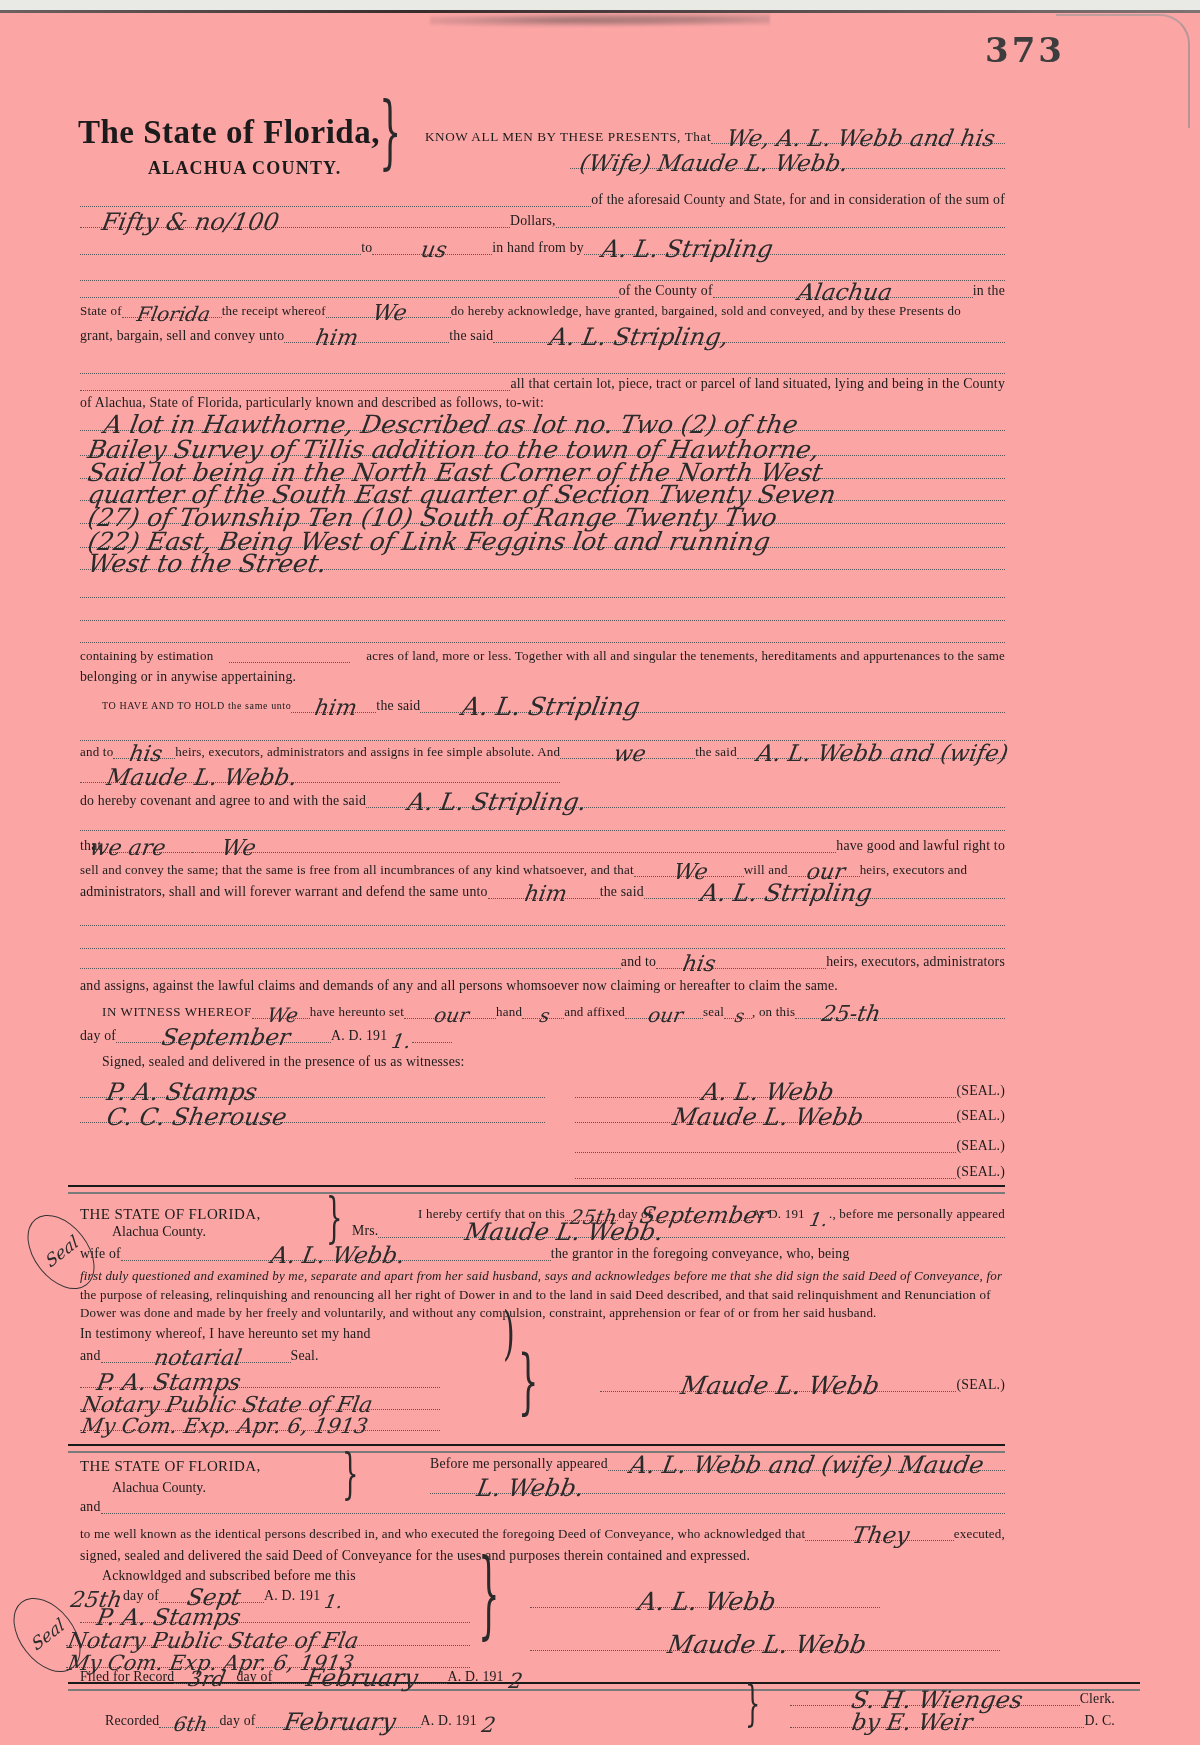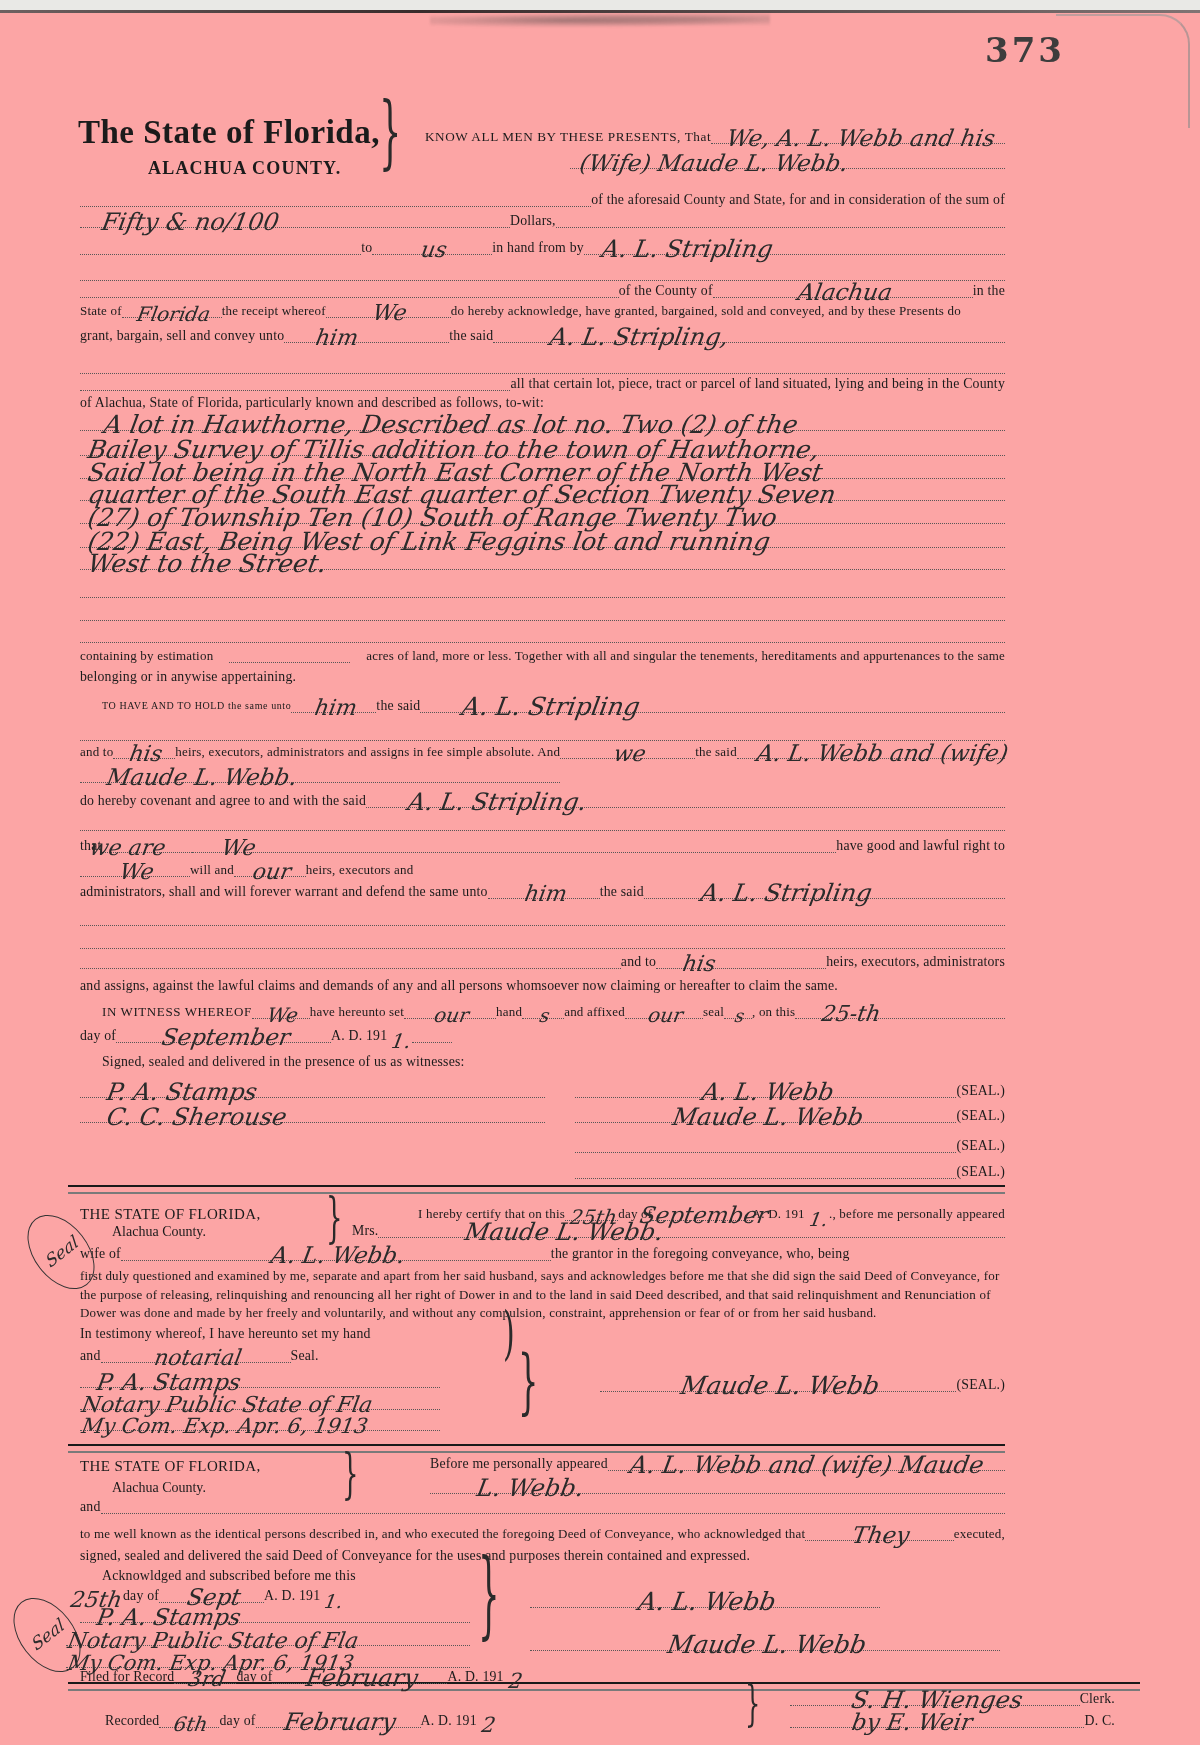--- a/index.html
+++ b/index.html
@@ -225,20 +225,21 @@
     <span class="p">that</span>
     <div class="fill" style="flex:0 1 90px;">
         <span class="hw" style="left:-14px;">we are</span>
       </div>
     <div class="fill fl">
         <span class="hw" style="left:28px;">We</span>
       </div>
     <span class="p">have good and lawful right to</span>
   </div>
   <div class="row t13" style="top:849px;">
+    <span class="p">sell and convey the same; that the same is free from all incumbrances of any kind whatsoever, and that</span>
     <div class="fill" style="flex:0 1 110px;">
         <span class="hw c">We</span>
       </div>
     <span class="p">will and</span>
     <div class="fill" style="flex:0 1 72px;">
         <span class="hw c">our</span>
       </div>
     <span class="p">heirs, executors and</span>
   </div>
   <div class="row" style="top:871px;">
@@ -362,21 +363,21 @@
         <span class="hw" style="font-size:24px;left:85px;">Maude L. Webb.</span>
       </div>
   </div>
   <div class="row" style="top:1233px;">
     <span class="p">wife of</span>
     <div class="fill" style="flex:0 1 430px;">
         <span class="hw c" style="font-size:23px;">A. L. Webb.</span>
       </div>
     <span class="p">the grantor in the foregoing conveyance, who, being</span>
   </div>
-  <div class="row t13" style="top:1255px;">
+  <div class="row t13" style="top:1255px;font-style:italic;">
       <span class="p">first duly questioned and examined by me, separate and apart from her said husband, says and acknowledges before me that she did sign the said Deed of Conveyance, for</span>
     </div>
   <div class="row t13" style="top:1274px;">
       <span class="p">the purpose of releasing, relinquishing and renouncing all her right of Dower in and to the land in said Deed described, and that said relinquishment and Renunciation of</span>
     </div>
   <div class="row t13" style="top:1292px;">
       <span class="p">Dower was done and made by her freely and voluntarily, and without any compulsion, constraint, apprehension or fear of or from her said husband.</span>
     </div>
   <div class="row" style="top:1313px;">
     <span class="p">In testimony whereof, I have hereunto set my hand</span>

